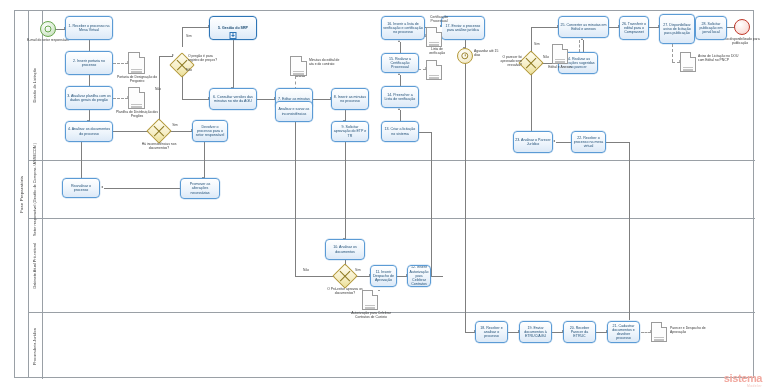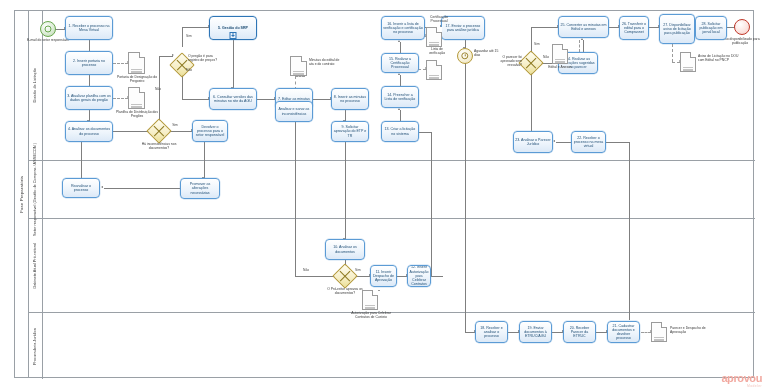--- a/index.html
+++ b/index.html
@@ -439,17 +439,17 @@
     <span class="fold"></span>
     <span class="lines">
         <i></i>
         <i></i>
         <i></i>
       </span>
   </div>
   <div class="lbl" style="left:698px;top:54px;width:46px;text-align:left;">Aviso de Licitação no DOU com Edital no PNCP</div>
 
   <div id="logo">
-    <div class="b">aprovou</div>
+    <div class="b">sistema</div>
     <div class="m">Modeler</div>
   </div>
 
 </div>
 
 </body></html>

